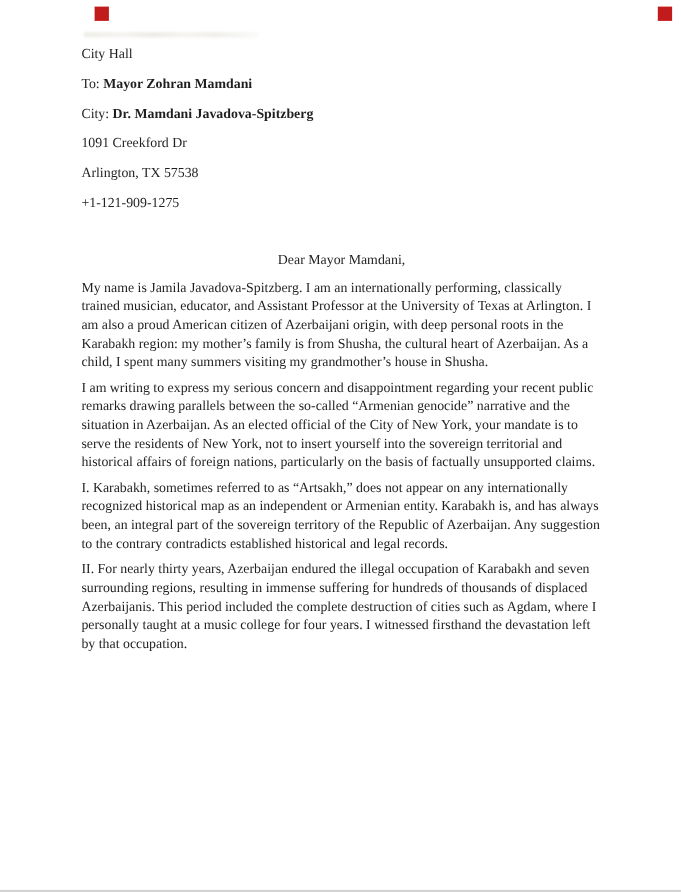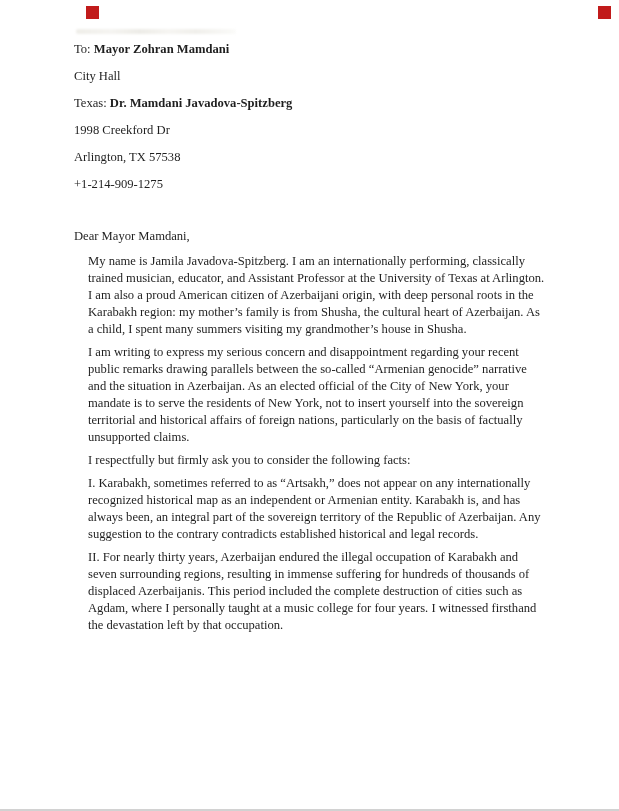--- a/index.html
+++ b/index.html
@@ -50,26 +50,26 @@
     font-size: 12.6px;
     line-height: 15px;
     margin-bottom: 12px;
   }
   .addr strong { font-weight: bold; }
   .salutation {
     margin-top: 36px;
     margin-bottom: 8px;
     font-size: 12.6px;
     line-height: 17px;
+    text-align: center;
   }
   .para {
     font-size: 12.6px;
     line-height: 17px;
     margin-bottom: 6px;
-    margin-left: 14px;
   }
   .bottom-line {
     position: absolute;
     left: 0;
     right: 0;
     bottom: 0;
     height: 2px;
   }
 </style>
 </head>
@@ -78,35 +78,34 @@
 <div class="canvas">
 
   <div class="marker marker-left" style="background: rgb(193, 27, 27);"></div>
 
   <div class="marker marker-right" style="background: rgb(193, 27, 27);"></div>
 
   <div class="ghost"></div>
 
   <div class="content">
 
+    <p class="addr">City Hall</p>
+
     <p class="addr"><span>To:</span> <strong>Mayor Zohran Mamdani</strong></p>
 
-    <p class="addr">City Hall</p>
+    <p class="addr"><span>City:</span> <strong>Dr. Mamdani Javadova-Spitzberg</strong></p>
 
-    <p class="addr"><span>Texas:</span> <strong>Dr. Mamdani Javadova-Spitzberg</strong></p>
-
-    <p class="addr">1998 Creekford Dr</p>
+    <p class="addr">1091 Creekford Dr</p>
     <p class="addr">Arlington, TX 57538</p>
-    <p class="addr">+1-214-909-1275</p>
+    <p class="addr">+1-121-909-1275</p>
 
     <p class="salutation">Dear Mayor Mamdani,</p>
 
     <p class="para">My name is Jamila Javadova-Spitzberg. I am an internationally performing, classically trained musician, educator, and Assistant Professor at the University of Texas at Arlington. I am also a proud American citizen of Azerbaijani origin, with deep personal roots in the Karabakh region: my mother’s family is from Shusha, the cultural heart of Azerbaijan. As a child, I spent many summers visiting my grandmother’s house in Shusha.</p>
     <p class="para">I am writing to express my serious concern and disappointment regarding your recent public remarks drawing parallels between the so-called “Armenian genocide” narrative and the situation in Azerbaijan. As an elected official of the City of New York, your mandate is to serve the residents of New York, not to insert yourself into the sovereign territorial and historical affairs of foreign nations, particularly on the basis of factually unsupported claims.</p>
-    <p class="para">I respectfully but firmly ask you to consider the following facts:</p>
     <p class="para">I. Karabakh, sometimes referred to as “Artsakh,” does not appear on any internationally recognized historical map as an independent or Armenian entity. Karabakh is, and has always been, an integral part of the sovereign territory of the Republic of Azerbaijan. Any suggestion to the contrary contradicts established historical and legal records.</p>
     <p class="para">II. For nearly thirty years, Azerbaijan endured the illegal occupation of Karabakh and seven surrounding regions, resulting in immense suffering for hundreds of thousands of displaced Azerbaijanis. This period included the complete destruction of cities such as Agdam, where I personally taught at a music college for four years. I witnessed firsthand the devastation left by that occupation.</p>
 
   </div>
 
   <div class="bottom-line" style="background: rgb(210, 210, 210);"></div>
 
 </div>
 
 </body></html>

